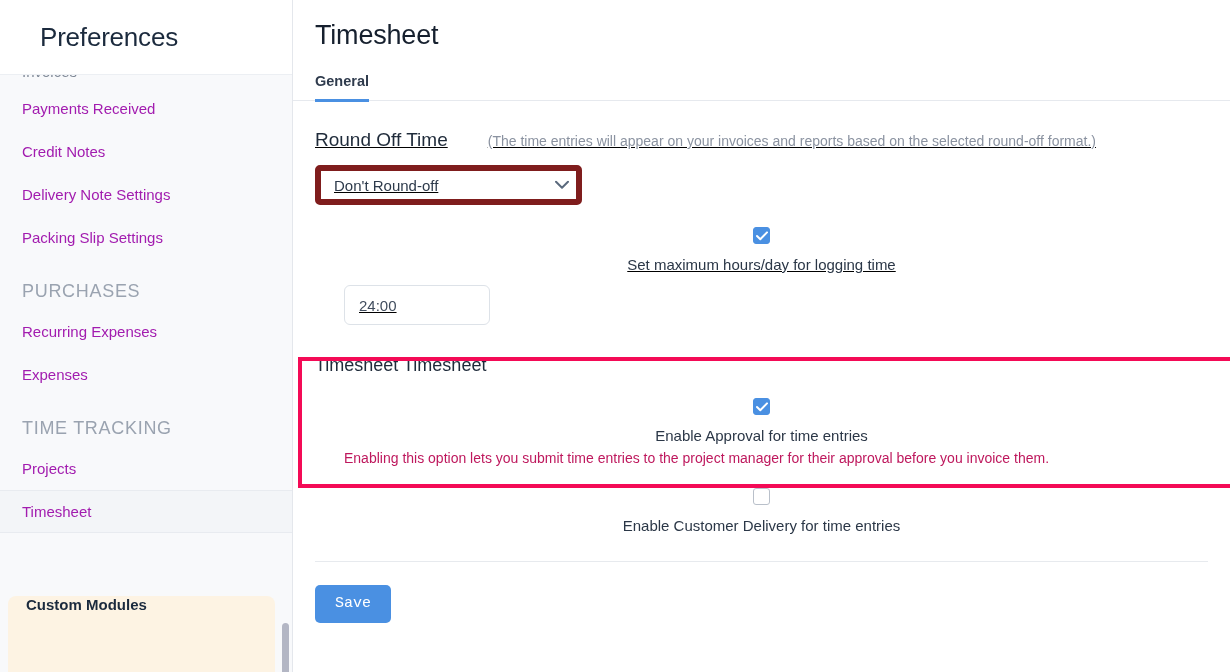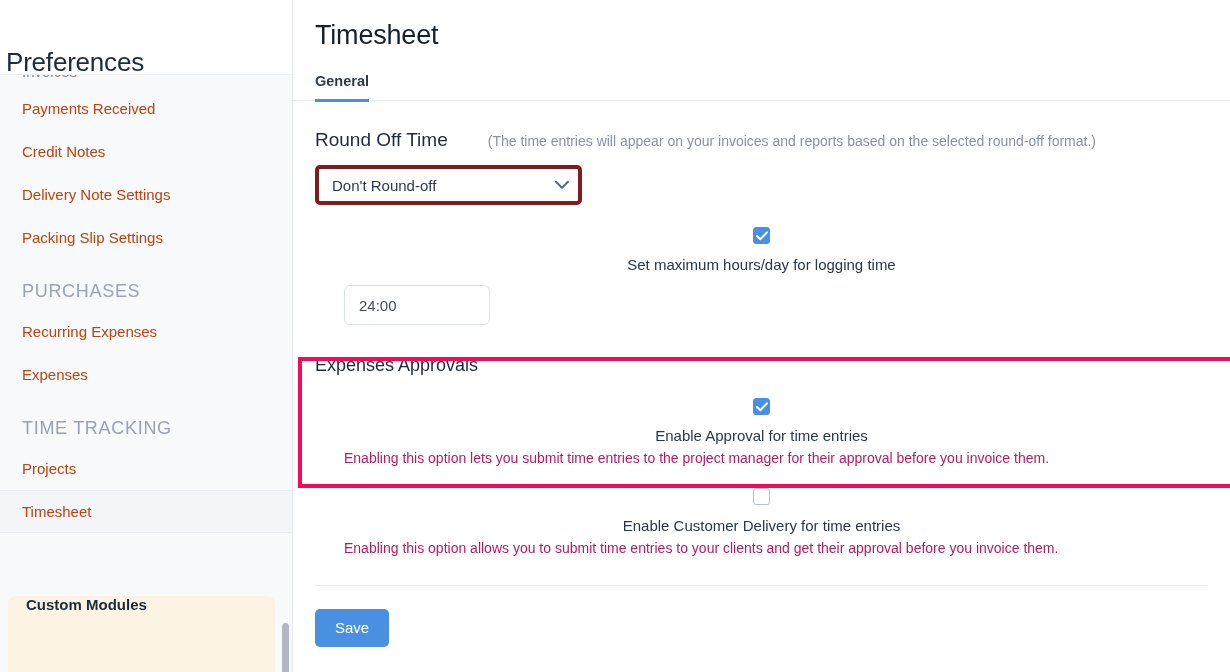--- a/index.html
+++ b/index.html
@@ -15,23 +15,22 @@
   .sidebar {
     position: relative;
     width: 293px; height: 672px;
     background: #ffffff;
     border-right: 1px solid #e4e7ec;
     flex: 0 0 293px;
   }
   .sidebar-header {
     height: 74px;
     display: flex; align-items: center;
-    padding: 0 6px;
+    padding: 0 40px;
     background: #ffffff;
-    margin-top: 25px;
   }
   .sidebar-title {
     font-size: 26px; font-weight: 400; color: #1b2a3d;
     letter-spacing: -0.2px;
   }
   .sidebar-scroll {
     position: absolute; top: 74px; left: 0; right: 0; bottom: 0;
     background: #f8f9fb;
     border-top: 1px solid #eceff3;
     overflow: hidden;
@@ -42,21 +41,21 @@
   }
   .sidebar-clip-top .ghost {
     position: absolute; left: 22px; top: -12px;
     font-size: 15px; color: #3f4d61; opacity: .65;
     white-space: nowrap;
   }
   .nav-item {
     height: 43px;
     display: flex; align-items: center;
     padding: 0 22px;
-    font-size: 15px; color: #c2410c;
+    font-size: 15px; color: #a21caf;
     cursor: pointer;
     white-space: nowrap;
   }
   .nav-item.selected {
     background: #f3f5f8;
     border-top: 1px solid #e8ebf0;
     border-bottom: 1px solid #e8ebf0;
   }
   .nav-group {
     padding: 22px 22px 8px 22px;
@@ -103,36 +102,36 @@
     font-size: 14.5px; font-weight: bold; color: #2f3b4d;
     padding-bottom: 10px;
     border-bottom: 3px solid transparent;
     margin-bottom: -2px;
     cursor: pointer;
   }
   .tab.active { border-bottom-color: #4a90e2; }
 
   .content { padding: 0 22px; }
 
-  .section-row { padding-top: 28px; }
+  .section-row { padding-top: 28px; text-decoration: underline; }
   .section-heading {
     font-size: 19px; color: #1f2b3a; font-weight: 400;
     display: flex; align-items: baseline; gap: 8px;
     flex-wrap: wrap;
   }
   .section-hint { font-size: 14px; color: #8a92a0; font-weight: 400; margin-left: 32px; }
 
   .select-wrap {
     position: relative;
     width: 267px; height: 40px;
     margin-top: 14px;
   }
   .select-box {
     width: 100%; height: 100%;
-    border: 4px solid #7f1d1d; border-radius: 5px;
+    border: 6px solid #7f1d1d; border-radius: 5px;
     background: #fff;
     display: flex; align-items: center;
     padding: 0 34px 0 13px;
     font-size: 15px; color: #2d3a4b;
     cursor: pointer;
   }
   .chevron {
     position: absolute; right: 13px; top: 50%;
     transform: translateY(-50%);
     pointer-events: none;
@@ -186,21 +185,21 @@
     margin-top: 27px;
     border-top: 1px solid #e7eaee;
   }
   .save-btn {
     margin-top: 23px;
     display: inline-flex; align-items: center; justify-content: center;
     height: 38px; padding: 0 20px;
     background: #4a90e2; color: #fff;
     border: none; border-radius: 5px;
     font-size: 15px;
-    font-family: Liberation Sans, sans-serif;
+    font-family: Liberation Mono, monospace;
     cursor: pointer;
   }
 </style>
 </head>
 <body>
 
 <div class="app">
 
   <aside class="sidebar">
 
@@ -292,37 +291,36 @@
           <span class="cb-label">Set maximum hours/day for logging time</span>
         </div>
 
         <div class="time-input">
           <span>24:00</span>
         </div>
       </div>
 
       
       <div class="approvals-inner">
-        <div class="approvals-title">Expenses Approvals</div>
+        <div class="approvals-title">Timesheet Timesheet</div>
 
         <div class="check-row" style="">
           <span class="cb on">
             <svg width="12" height="10" viewBox="0 0 12 10" fill="none" aria-hidden="true">
               <path d="M1 5 L4.3 8.2 L11 1.4" stroke="#ffffff" stroke-width="2" stroke-linecap="round" stroke-linejoin="round"></path>
             </svg>
           </span>
           <span class="cb-label">Enable Approval for time entries</span>
         </div>
         <div class="sub-desc">Enabling this option lets you submit time entries to the project manager for their approval before you invoice them.</div>
 
         <div class="check-row" style="margin-top:20px">
           <span class="cb off"></span>
           <span class="cb-label">Enable Customer Delivery for time entries</span>
         </div>
-        <div class="sub-desc">Enabling this option allows you to submit time entries to your clients and get their approval before you invoice them.</div>
       </div>
 
       <div class="divider"></div>
 
       <button class="save-btn">Save</button>
     </div>
 
     <div class="approvals-box"></div>
   </main>
 </div>

